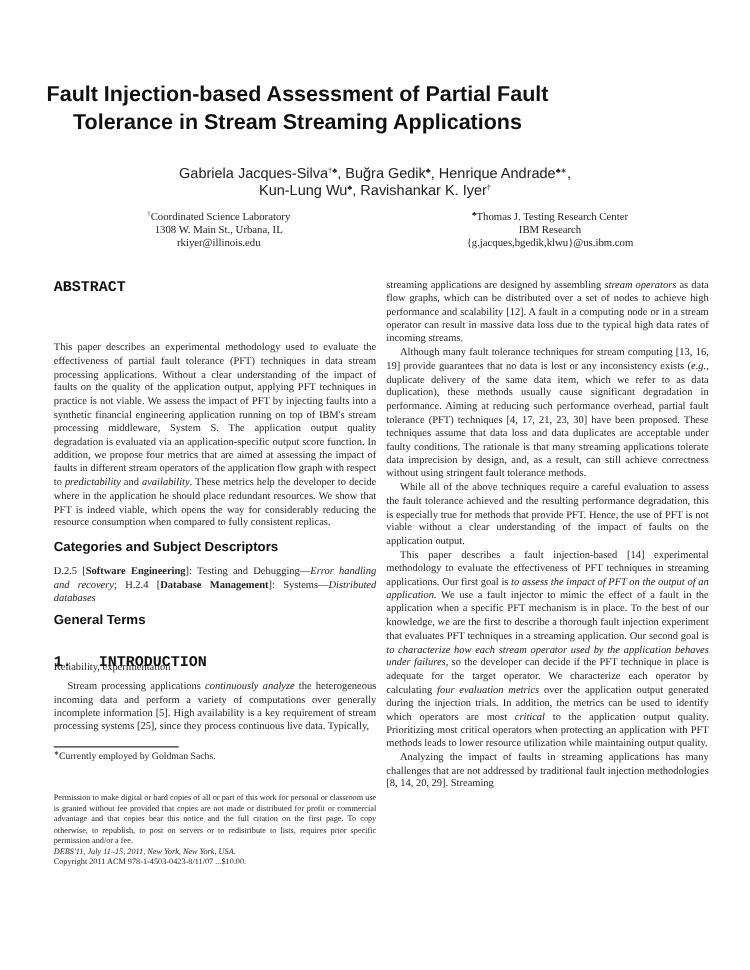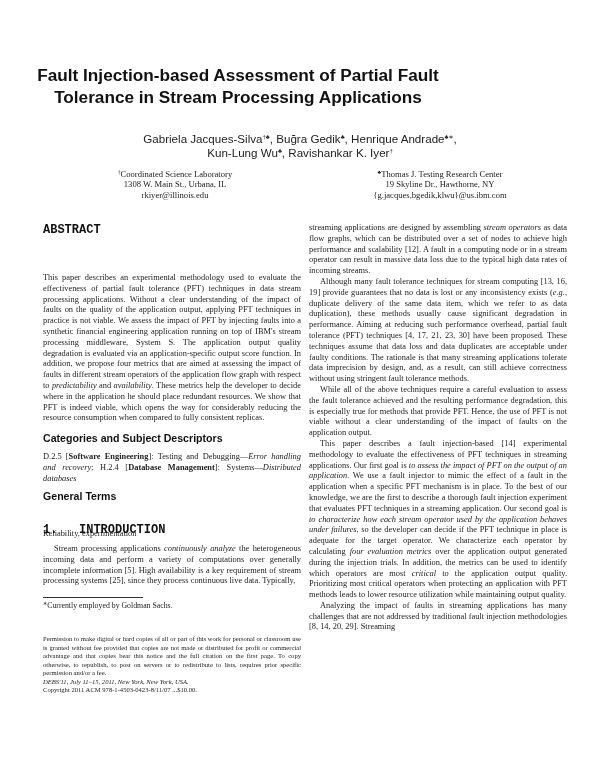--- a/index.html
+++ b/index.html
@@ -43,41 +43,41 @@
     .perm { position: absolute; left: 43px; top: 635px; width: 258px; font-family: "Liberation Serif", serif; font-size: 6.6px; line-height: 8.5px; color: #222; text-align: justify; }
     .perm p { margin: 0; }
   </style>
 </head>
 <body>
 
 <div class="page">
 
   <div class="title">
     <div>Fault Injection-based Assessment of Partial Fault</div>
-    <div>Tolerance in Stream Processing Applications</div>
+    <div>Tolerance in Stream Streaming Applications</div>
   </div>
 
   <div class="authors">
     <div>
       <span>Gabriela Jacques-Silva</span><sup>†♣</sup><span>, </span><span>Buğra Gedik</span><sup>♣</sup><span>, </span><span>Henrique Andrade</span><sup>♣∗</sup><span>,</span>
     </div>
     <div>
       <span>Kun-Lung Wu</span><sup>♣</sup><span>, </span><span>Ravishankar K. Iyer</span><sup>†</sup>
     </div>
   </div>
 
   <div class="affil left">
     <div><sup>†</sup><span>Coordinated Science Laboratory</span></div>
     <div>1308 W. Main St., Urbana, IL</div>
     <div>rkiyer@illinois.edu</div>
   </div>
 
   <div class="affil right">
     <div><sup>♣</sup><span>Thomas J. Testing Research Center</span></div>
-    <div>19 Skyline Dr., Hawthorne, NY</div>
+    <div>IBM Research</div>
     <div>{g.jacques,bgedik,klwu}@us.ibm.com</div>
   </div>
 
   <div class="col left">
     <h2 class="h1" style="top:225px;">ABSTRACT</h2>
     <div class="block" style="top:241px;margin-top:32px;">
       <p><span>This paper describes an experimental methodology used to evaluate the effectiveness of partial fault tolerance (PFT) techniques in data stream processing applications. Without a clear understanding of the impact of faults on the quality of the application output, applying PFT techniques in practice is not viable. We assess the impact of PFT by injecting faults into a synthetic financial engineering application running on top of IBM's stream processing middleware, System S. The application output quality degradation is evaluated via an application-specific output score function. In addition, we propose four metrics that are aimed at assessing the impact of faults in different stream operators of the application flow graph with respect to </span><i>predictability</i><span> and </span><i>availability</i><span>. These metrics help the developer to decide where in the application he should place redundant resources. We show that PFT is indeed viable, which opens the way for considerably reducing the resource consumption when compared to fully consistent replicas.</span></p>
     </div>
 
     <h2 class="h1 sans" style="top:433px;">Categories and Subject Descriptors</h2>

